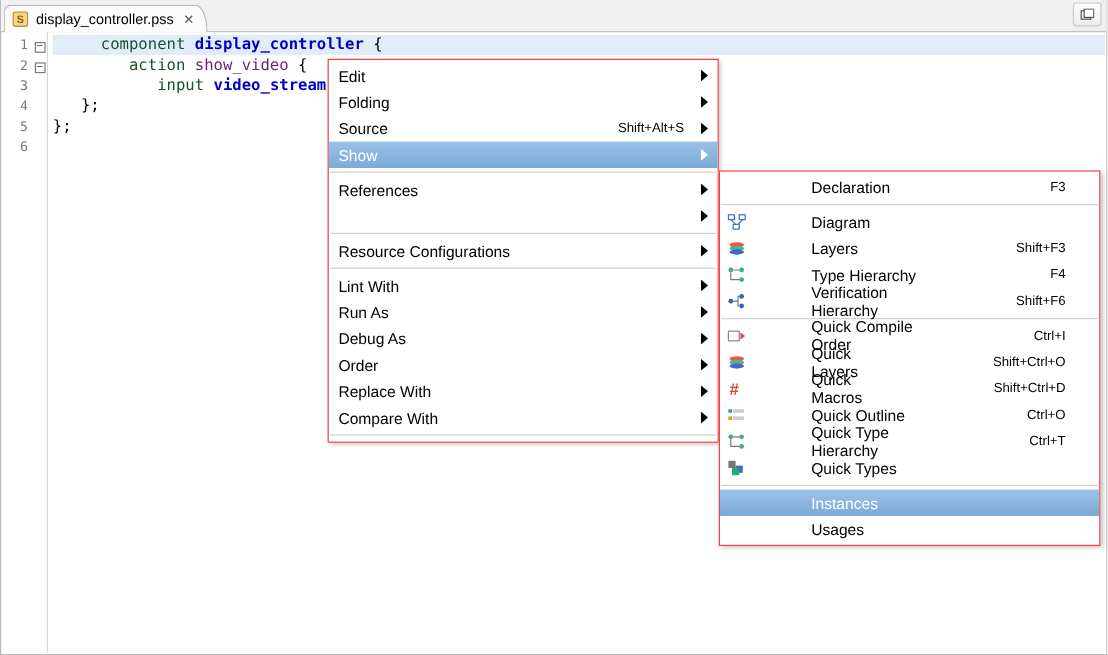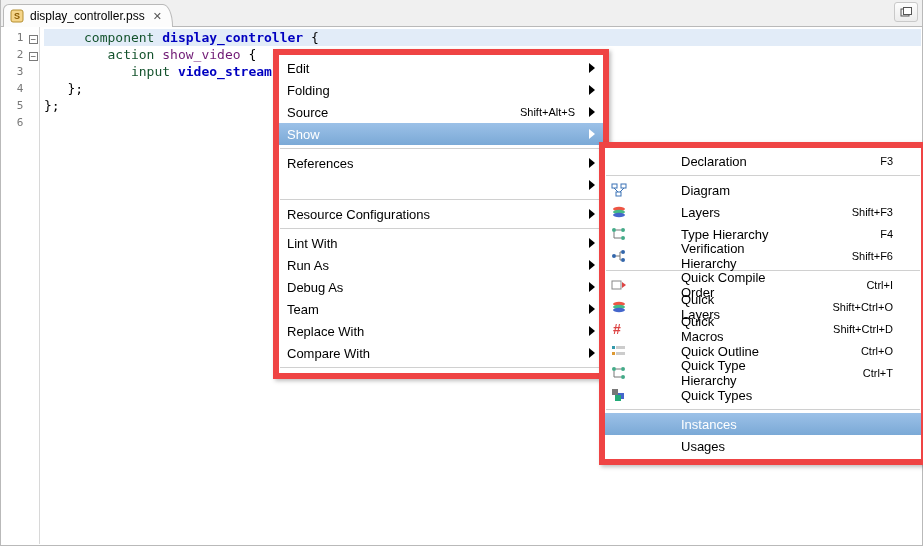--- a/index.html
+++ b/index.html
@@ -132,21 +132,21 @@
   .hl-line { background: rgba(173,200,235,0.35); }
   .kw-red   { color:#14532d; font-weight:normal;padding-left:40px; }
   .kw-blue  { color:#0000c0; font-weight:bold; }
   .id-green { color:#701a75; font-weight:normal; }
   .kw-brown { color:#3b82f6; font-weight:bold; font-style:italic; }
 
   
   .menu {
     position: absolute;
     background: #fff;
-    border: 6px solid #ef4444;
+    border: 1px solid #ef4444;
     box-shadow: 2px 2px 4px rgba(0,0,0,0.25);
     padding: 2px 0;
     font-size: 13px;
   }
   .menu .item {
     display: flex;
     align-items: center;
     height: 22px;
     padding: 0 8px 0 8px;
     position: relative;
@@ -325,21 +325,21 @@
       </div>
       <div class="item">
         <span class="label">Debug As</span>
         <span class="arrow">
           <svg width="6" height="10" viewBox="0 0 6 10">
             <path d="M0 0 L6 5 L0 10 Z" fill="#000"></path>
           </svg>
         </span>
       </div>
       <div class="item">
-        <span class="label">Team</span>
+        <span class="label">Order</span>
         <span class="arrow">
           <svg width="6" height="10" viewBox="0 0 6 10">
             <path d="M0 0 L6 5 L0 10 Z" fill="#000"></path>
           </svg>
         </span>
       </div>
       <div class="item">
         <span class="label">Replace With</span>
         <span class="arrow">
           <svg width="6" height="10" viewBox="0 0 6 10">

